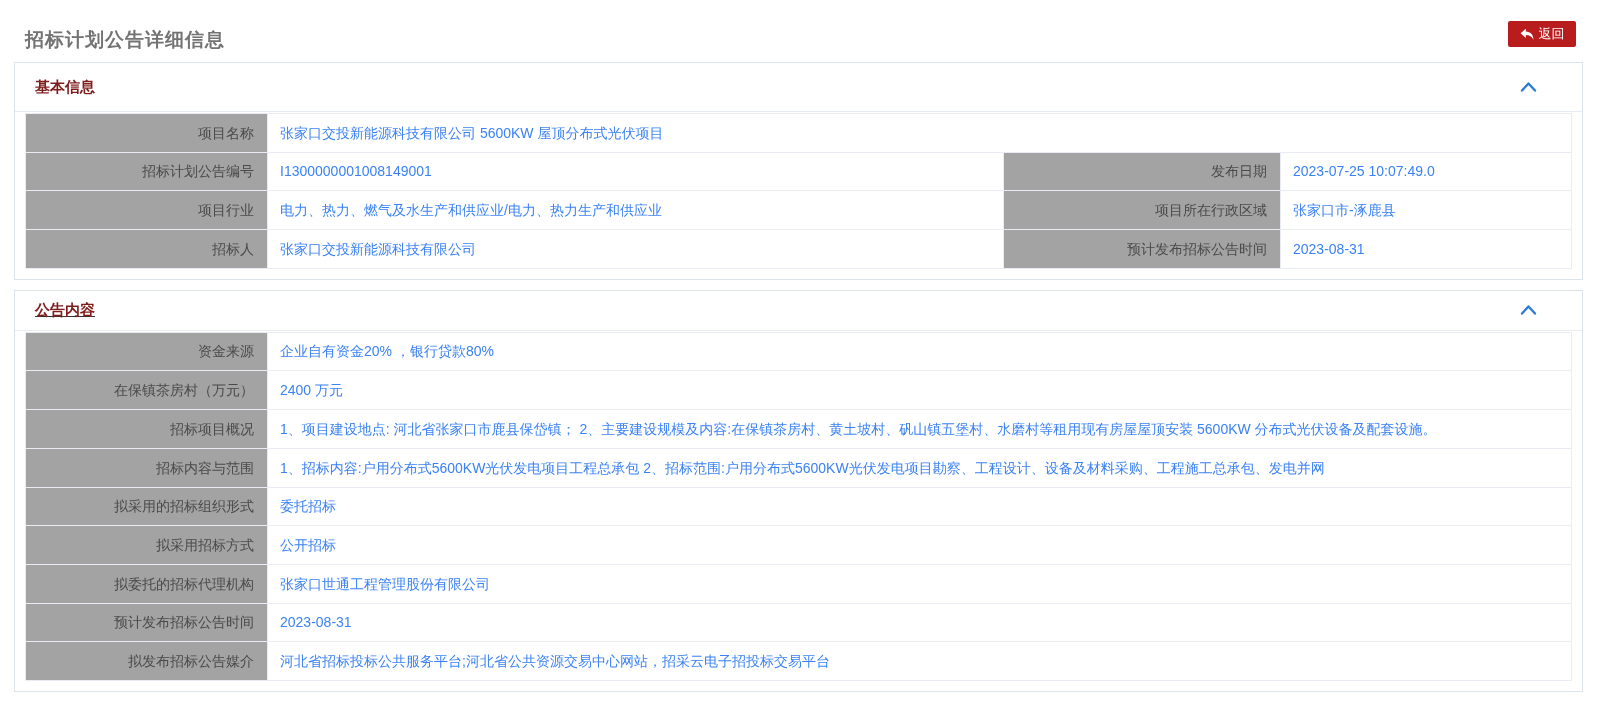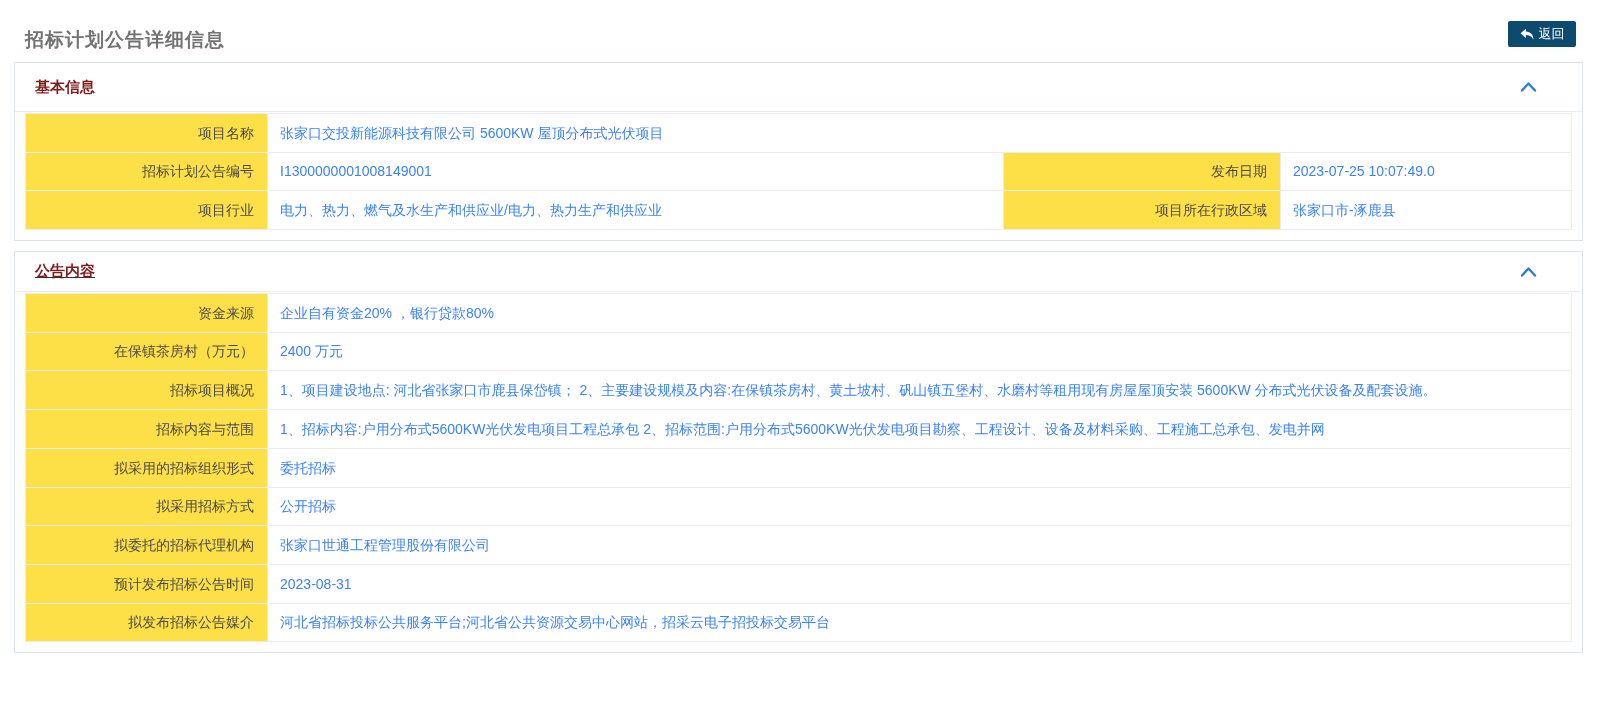--- a/index.html
+++ b/index.html
@@ -19,21 +19,21 @@
     left: 25px; top: 27px;
     font-size: 19px;
     color: #737373;
     letter-spacing: 1px;
     font-weight: bold;
   }
   .back-btn {
     position: absolute;
     right: 21px; top: 21px;
     width: 68px; height: 26px;
-    background: #0c4a6e;
+    background: #b91c1c;
     border: none;
     border-radius: 2px;
     color: #fff;
     font-size: 13px;
     display: flex;
     align-items: center;
     justify-content: center;
     gap: 5px;
     cursor: pointer;
     font-family: inherit;
@@ -74,21 +74,21 @@
     table-layout: fixed;
     font-size: 14px;
   }
   table.detail td {
     border: 1px solid #e9edf3;
     height: 38.7px;
     vertical-align: middle;
     line-height: 1.45;
   }
   td.lbl {
-    background: #fde047;
+    background: #a3a3a3;
     text-align: right;
     padding: 4px 13px 4px 6px;
     color: #4a4a4a;
     white-space: nowrap;
     overflow: hidden;
   }
   td.val {
     background: #ffffff;
     text-align: left;
     padding: 4px 10px 4px 12px;
@@ -140,20 +140,26 @@
         <td class="val">I1300000001008149001</td>
         <td class="lbl">发布日期</td>
         <td class="val">2023-07-25 10:07:49.0</td>
       </tr>
       <tr>
         <td class="lbl">项目行业</td>
         <td class="val">电力、热力、燃气及水生产和供应业/电力、热力生产和供应业</td>
         <td class="lbl">项目所在行政区域</td>
         <td class="val">张家口市-涿鹿县</td>
       </tr>
+      <tr>
+        <td class="lbl">招标人</td>
+        <td class="val">张家口交投新能源科技有限公司</td>
+        <td class="lbl">预计发布招标公告时间</td>
+        <td class="val">2023-08-31</td>
+      </tr>
     </tbody>
       </table>
   </div>
 </div>
 
 <div class="gap"></div>
 
 <div class="panel">
   <div class="panel-header h2">
     <span class="panel-title">公告内容</span>

